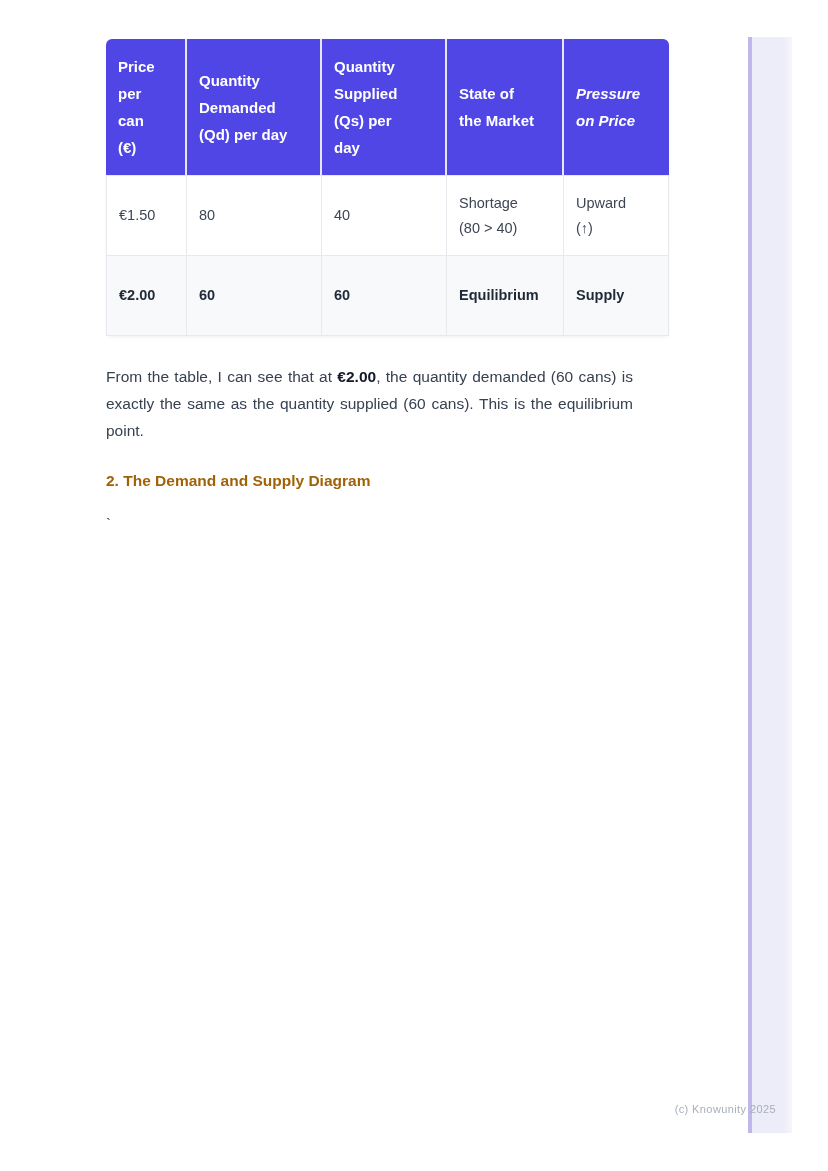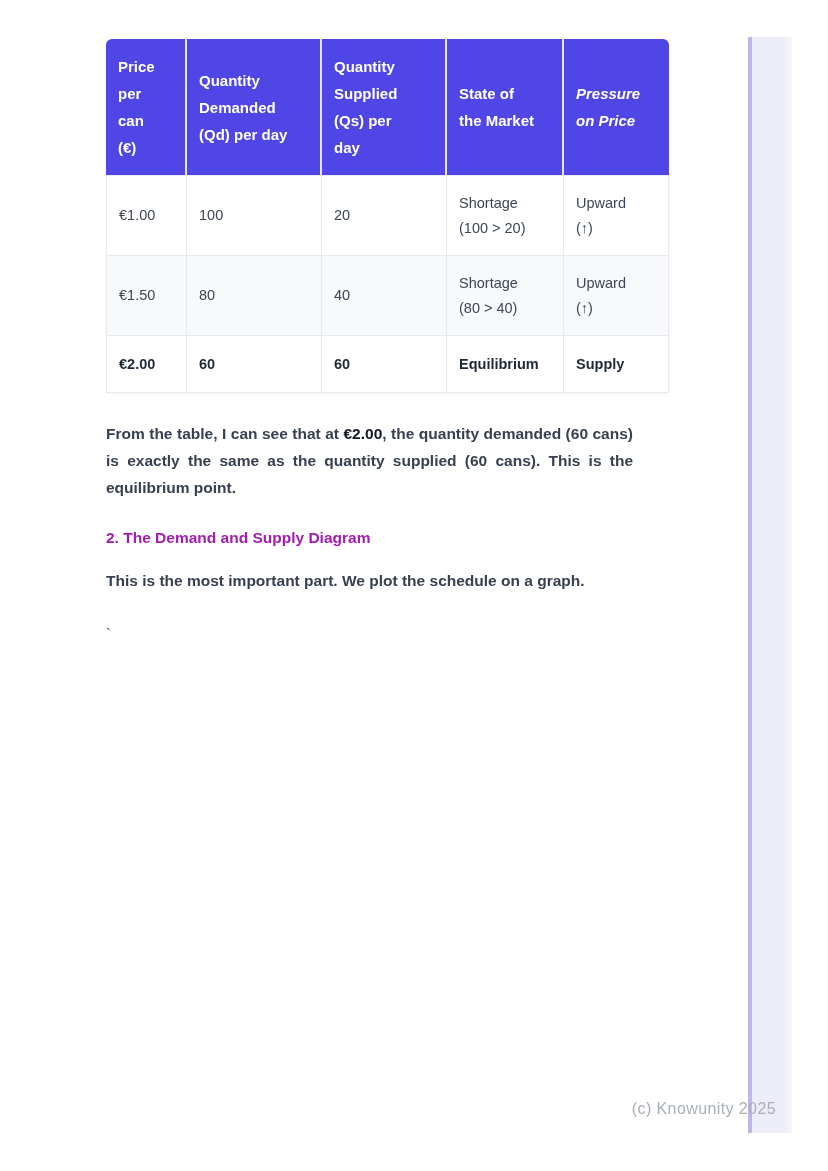--- a/index.html
+++ b/index.html
@@ -78,42 +78,41 @@
   tbody tr:nth-child(3) td { height: 57px; }
   tbody tr.bold-row td { font-weight: 700; color: #1f2937; }
 
   
   p.body-text {
     margin: 0 0 26px 0;
     font-size: 15.5px;
     line-height: 27px;
     color: #374151;
     text-align: justify;
-    font-weight: bold;
   }
   p.body-text b { color: #111827; }
   h3.section-heading {
     margin: 0 0 18px 0;
     font-size: 15.5px;
     line-height: 22px;
     font-weight: 700;
-    color: #a21caf;
+    color: #a16207;
   }
   p.stray {
     margin: 8px 0 0 0;
     font-size: 15px;
     line-height: 27px;
     color: #333a45;
   }
 
   .footer-credit {
     position: absolute;
     top: 1102px;
     right: 52px;
-    font-size: 16px;
+    font-size: 11px;
     line-height: 14px;
     letter-spacing: 0.4px;
     color: #a9aeb9;
     z-index: 2;
   }
 </style>
 </head>
 <body>
 
 <div class="page">
@@ -144,29 +143,20 @@
 (Qs) per
 day</th>
             <th>State of
 the Market</th>
             <th>Pressure
 on Price</th>
           </tr>
       </thead>
       <tbody>
           <tr>
-            <td>€1.00</td>
-            <td>100</td>
-            <td>20</td>
-            <td>Shortage
-(100 &gt; 20)</td>
-            <td>Upward
-(↑)</td>
-          </tr>
-          <tr>
             <td>€1.50</td>
             <td>80</td>
             <td>40</td>
             <td>Shortage
 (80 &gt; 40)</td>
             <td>Upward
 (↑)</td>
           </tr>
           <tr class="bold-row">
             <td>€2.00</td>
@@ -175,21 +165,20 @@
             <td>Equilibrium</td>
             <td>Supply</td>
           </tr>
         </tbody>
     </table>
 
     <p class="body-text"><span>From the table, I can see that at </span><b>€2.00</b><span>, the quantity demanded (60 cans) is exactly the same as the quantity supplied (60 cans). This is the equilibrium point.</span></p>
 
     <h3 class="section-heading">2. The Demand and Supply Diagram</h3>
 
-    <p class="body-text">This is the most important part. We plot the schedule on a graph.</p>
 
     <p class="stray">`</p>
 
   </div>
 
   <div class="footer-credit">(c) Knowunity 2025</div>
 
 </div>
 
 </body></html>

